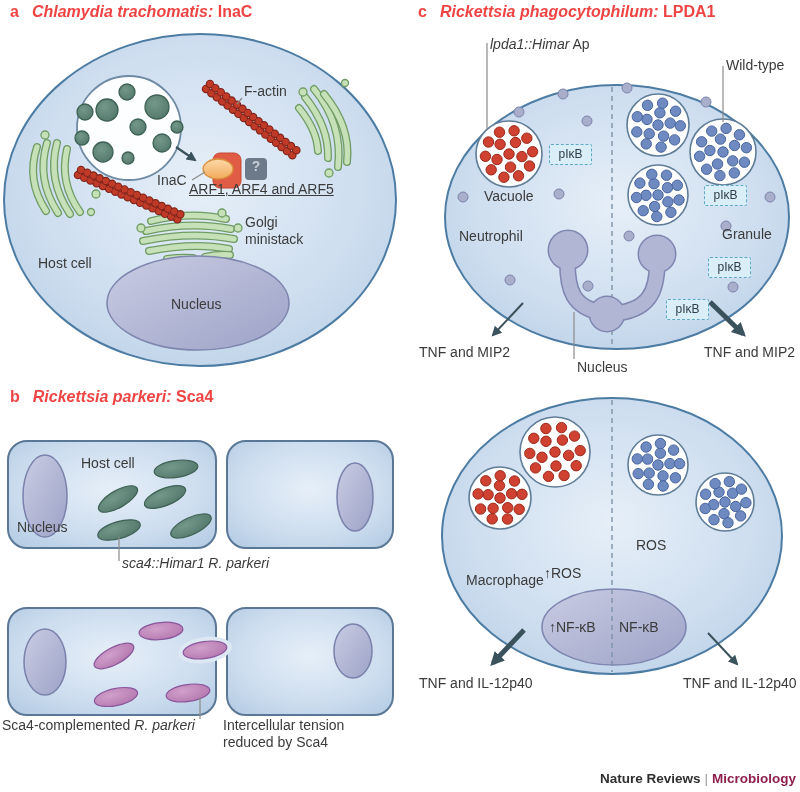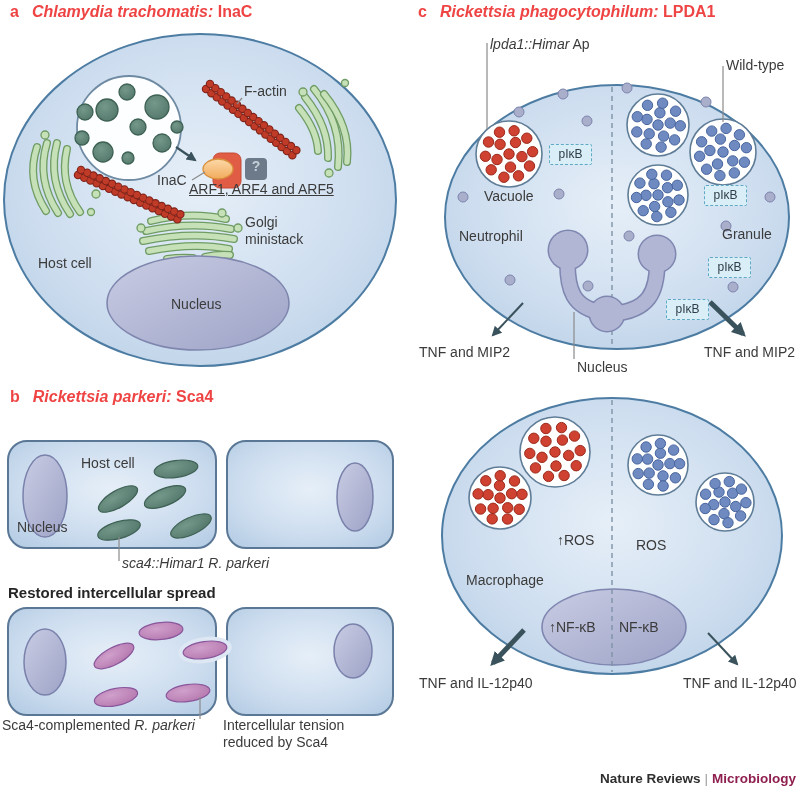--- a/index.html
+++ b/index.html
@@ -394,34 +394,33 @@
   <div>Golgi</div>
   <div>ministack</div>
 </div>
 <div class="lbl" style="left:38px;top:255px;">Host cell</div>
 <div class="lbl" style="left:171px;top:296px;">Nucleus</div>
 
 <div class="lbl title" style="left:10px;top:388px;text-align:center;"><span class="plabel">b</span><span class="sp">Rickettsia parkeri:</span><span> Sca4</span></div>
 <div class="lbl" style="left:81px;top:455px;">Host cell</div>
 <div class="lbl" style="left:17px;top:519px;">Nucleus</div>
 <div class="lbl sp" style="left:122px;top:555px;">sca4::Himar1 R. parkeri</div>
-<div class="lbl subhead" style="left:8px;top:584px;">Restored intercellular spread</div>
 <div class="lbl" style="left:2px;top:717px;"><span>Sca4-complemented </span><span class="sp">R. parkeri</span></div>
 <div class="lbl wrap" style="left:223px;top:717px;width:145px;">Intercellular tension reduced by Sca4</div>
 
 <div class="lbl title" style="left:418px;top:3px;"><span class="plabel">c</span><span class="sp">Rickettsia phagocytophilum:</span><span> LPDA1</span></div>
 <div class="lbl" style="left:490px;top:36px;"><span class="sp">lpda1::Himar</span><span> Ap</span></div>
 <div class="lbl" style="left:726px;top:57px;">Wild-type</div>
 <div class="lbl" style="left:484px;top:188px;">Vacuole</div>
 <div class="lbl" style="left:459px;top:228px;">Neutrophil</div>
 <div class="lbl" style="left:702px;top:226px;margin-left:20px;">Granule</div>
 <div class="lbl" style="left:419px;top:344px;">TNF and MIP2</div>
 <div class="lbl" style="left:704px;top:344px;">TNF and MIP2</div>
 <div class="lbl" style="left:577px;top:359px;">Nucleus</div>
-<div class="lbl" style="left:544px;top:532px;margin-left:13px;">↑ROS</div>
+<div class="lbl" style="left:544px;top:565px;">↑ROS</div>
 <div class="lbl" style="left:636px;top:537px;">ROS</div>
 <div class="lbl" style="left:466px;top:572px;">Macrophage</div>
 <div class="lbl" style="left:549px;top:619px;">↑NF-κB</div>
 <div class="lbl" style="left:619px;top:619px;">NF-κB</div>
 <div class="lbl" style="left:419px;top:675px;">TNF and IL-12p40</div>
 <div class="lbl" style="left:683px;top:675px;">TNF and IL-12p40</div>
 
 <div class="pikb" style="left:549px;top:144px;">pIκB</div>
 <div class="pikb" style="left:704px;top:185px;">pIκB</div>
 <div class="pikb" style="left:708px;top:257px;">pIκB</div>

